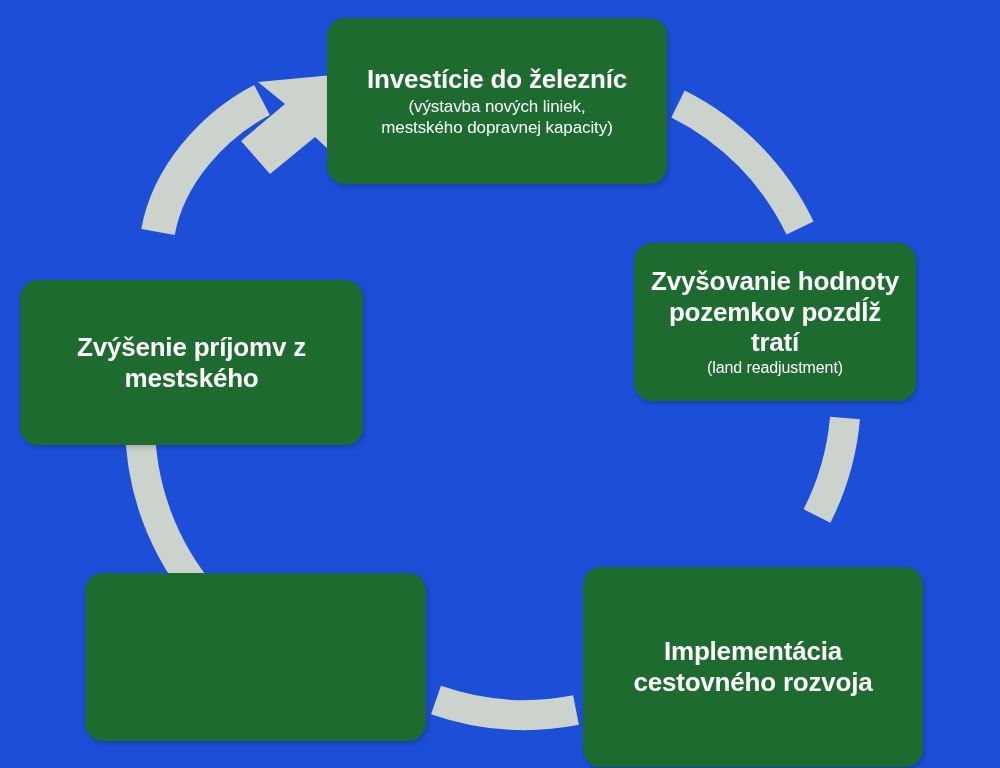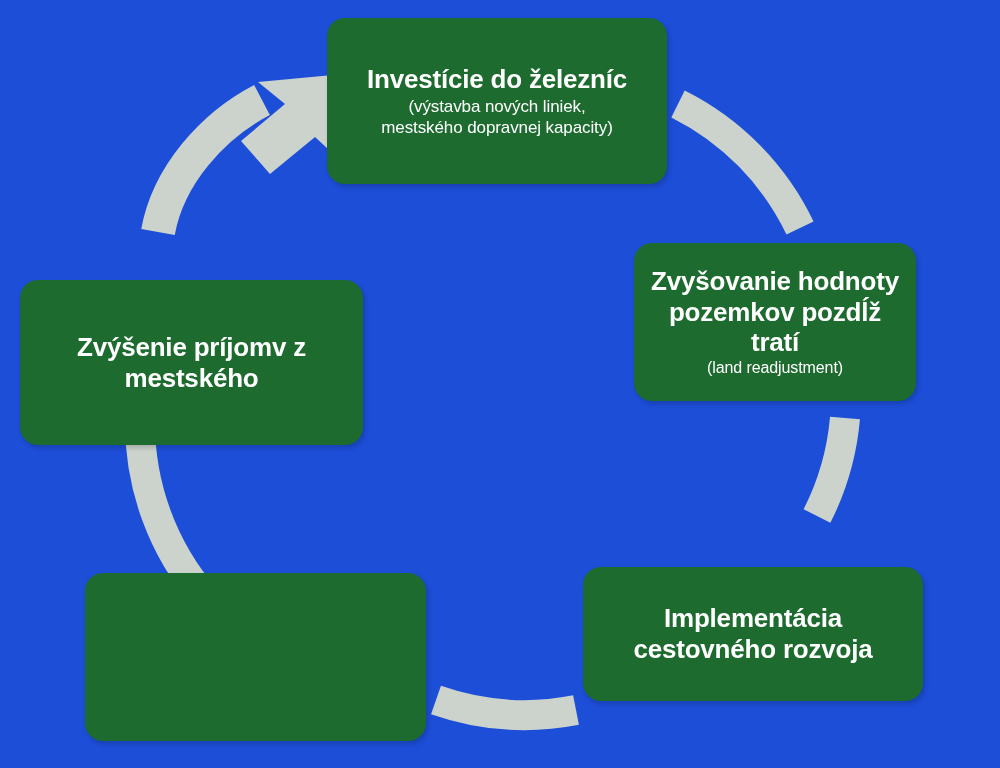--- a/index.html
+++ b/index.html
@@ -55,21 +55,21 @@
     letter-spacing: -0.1px;
   }
   .node-subtitle.small {
     font-size: 16px;
     margin-top: 0;
   }
 
   
   #node-0 { left: 327px; top:  18px; width: 340px; height: 166px; }
   #node-1 { left: 634px; top: 243px; width: 282px; height: 158px; }
-  #node-2 { left: 583px; top: 567px; width: 340px; height: 134px; }
+  #node-2 { left: 583px; top: 567px; width: 340px; height: 200px; }
   #node-3 { left:  85px; top: 573px; width: 341px; height: 168px; }
   #node-4 { left:  20px; top: 240px; width: 343px; height: 165px; margin-top: 40px; }
 
   #node-0 .node-title { font-size: 26px; }
   #node-1 .node-title { font-size: 26px; }
   #node-2 .node-title { font-size: 26px; }
   #node-3 .node-title { font-size: 26px; }
   #node-4 .node-title { font-size: 26px; }
 </style>
 </head>

